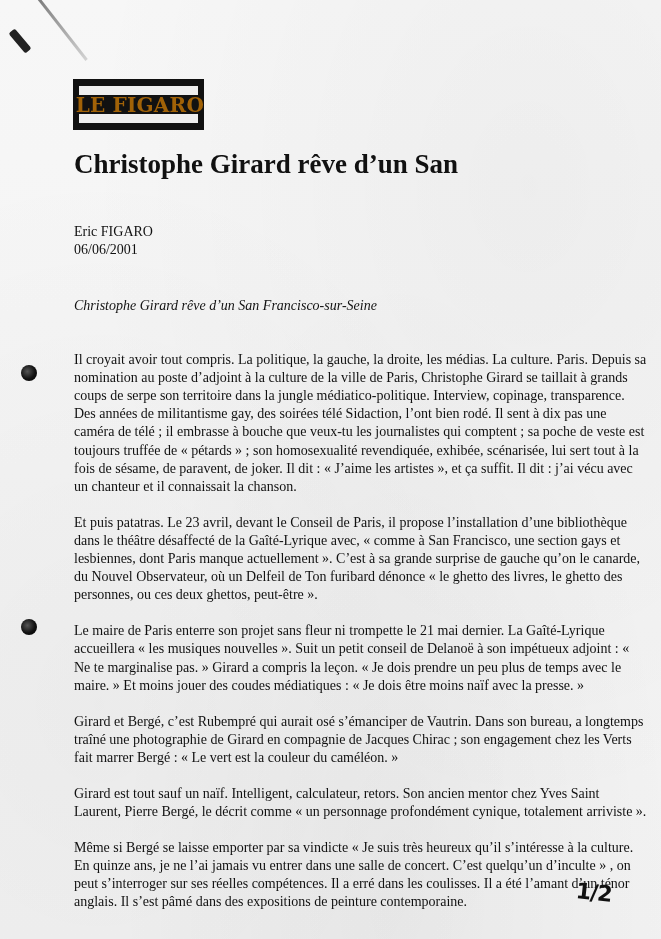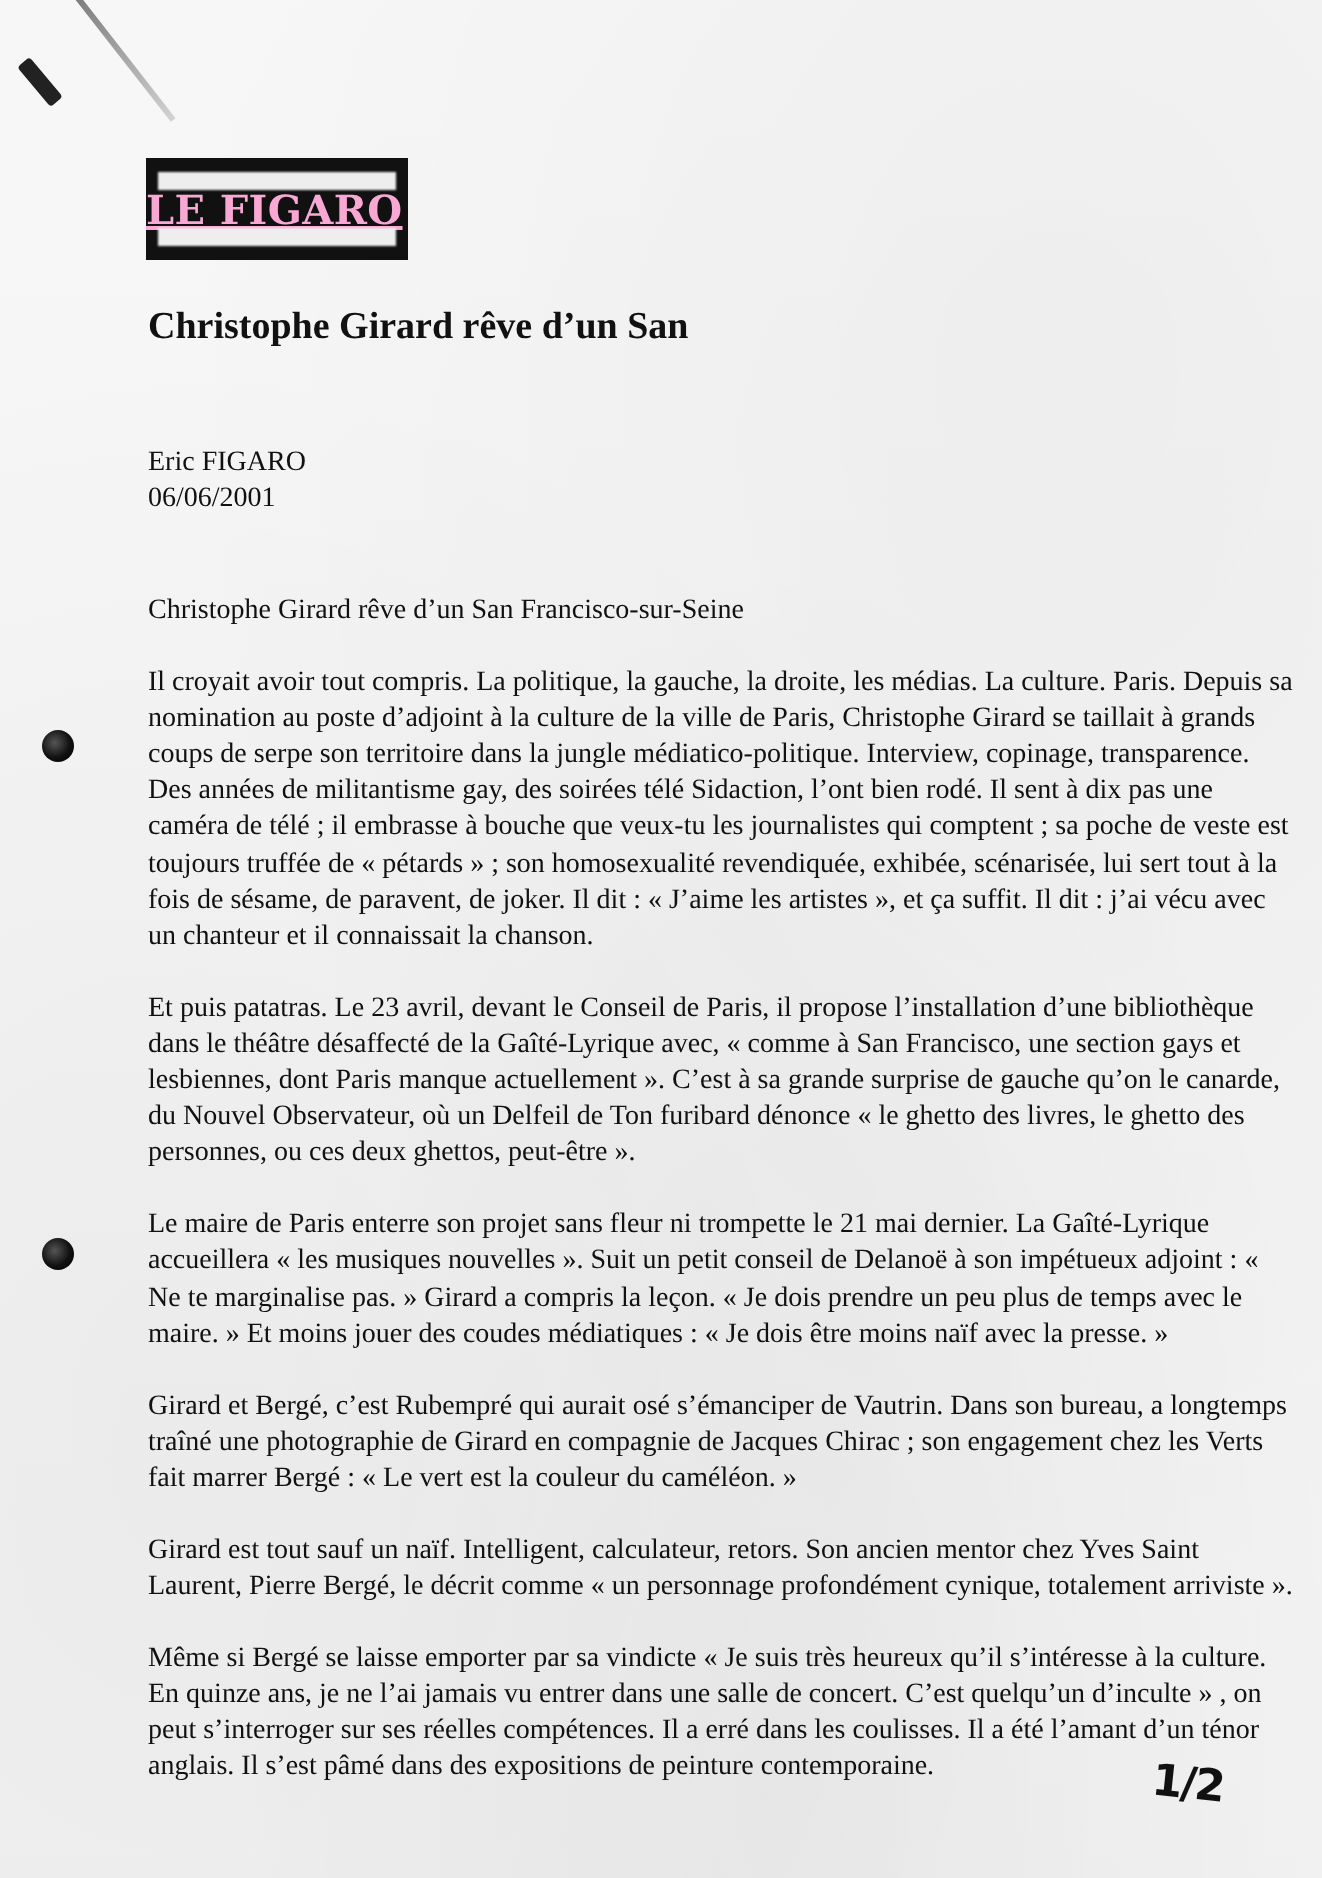--- a/index.html
+++ b/index.html
@@ -34,39 +34,39 @@
     position: absolute; left: 73px; top: 79px; width: 131px; height: 51px;
     background: #111; box-sizing: border-box; padding: 4px;
   }
   .logo .band {
     position: absolute; left: 6px; right: 6px; height: 9px; background: #eee;
     filter: blur(0.6px);
   }
   .logo .band.top { top: 7px; }
   .logo .band.bottom { bottom: 7px; }
   .logo .txt {
-    position: absolute; left: 0; right: 0; top: 15px; text-align: left;
-    color: #f9a8d4; font-weight: bold; font-size: 20px; letter-spacing: 0.2px;
-    font-family: "DejaVu Serif", serif; line-height: 22px; text-decoration: underline;
+    position: absolute; left: 0; right: 0; top: 15px; text-align: right;
+    color: #a16207; font-weight: bold; font-size: 20px; letter-spacing: 0.2px;
+    font-family: "DejaVu Serif", serif; line-height: 22px;
   }
   .title {
     position: absolute; left: 74px; top: 146px; width: 470px; margin: 0;
-    font-size: 19px; font-weight: bold; line-height: 36px;
+    font-size: 27px; font-weight: bold; line-height: 36px;
     font-family: "Liberation Serif", serif;
   }
   .byline {
     position: absolute; left: 74px; top: 223px; font-size: 14px; line-height: 18px;
   }
   .byline div { margin: 0; }
   .body {
     position: absolute; left: 74px; top: 297px; width: 575px;
     font-size: 14px; line-height: 18.1px;
   }
   .body p { margin: 0 0 18px 0; }
-  .body p.lead { margin-bottom: 18px; }
+  .body p.lead { margin-bottom: 36px; font-style: italic; }
   .pagemark {
     position: absolute; left: 576px; top: 880px;
     font-family: "DejaVu Sans", sans-serif; font-size: 22px; font-weight: bold;
     transform: rotate(6deg); letter-spacing: -1px;
   }
 </style>
 </head>
 <body>
 
 <div class="paper"></div>

